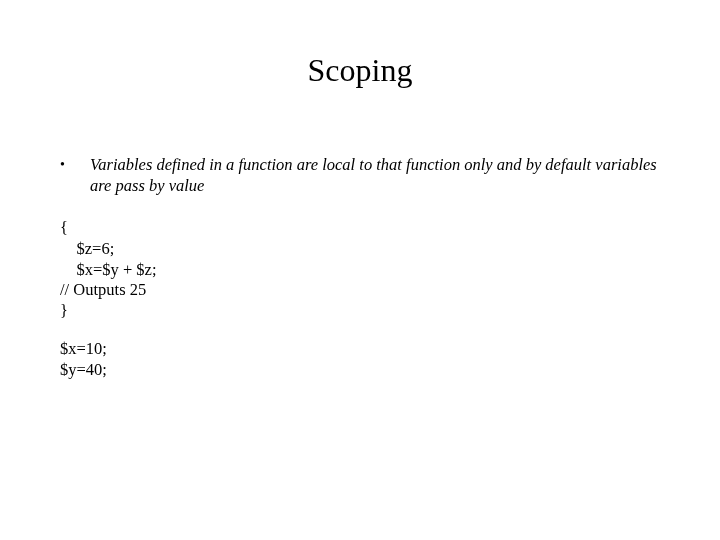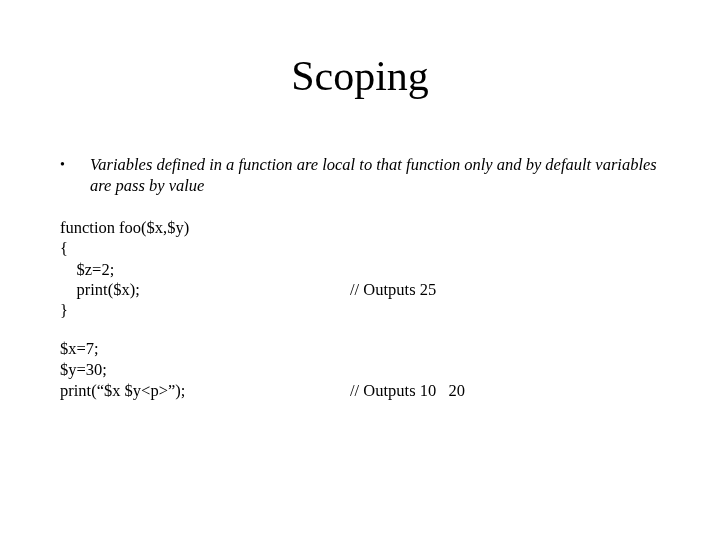--- a/index.html
+++ b/index.html
@@ -16,21 +16,21 @@
     width: 720px;
     height: 540px;
     box-sizing: border-box;
   }
   .title {
     position: absolute;
     top: 52px;
     left: 0;
     width: 720px;
     text-align: center;
-    font-size: 42px;
+    font-size: 32px;
     font-weight: 400;
   }
   .body {
     position: absolute;
     top: 155px;
     left: 60px;
     width: 610px;
     font-size: 16.5px;
     line-height: 1.25;
   }
@@ -73,44 +73,39 @@
 
   <div class="body">
 
     <div class="bullet-row">
       <div class="bullet-dot">•</div>
       <div class="bullet-text">Variables defined in a function are local to that function only and by default variables are pass by value</div>
     </div>
 
     <div class="code-block">
       <div class="code-line">
-          <div class="code-left">function foo($x,$y)</div>
-        </div>
-      <div class="code-line">
           <div class="code-left">{</div>
         </div>
       <div class="code-line">
-          <div class="code-left">    $z=2;</div>
+          <div class="code-left">    $z=6;</div>
         </div>
       <div class="code-line">
-        <div class="code-left">    print($x);</div>
+          <div class="code-left">    $x=$y + $z;</div>
+        </div>
+      <div class="code-line">
         <div class="code-right">// Outputs 25</div>
       </div>
       <div class="code-line">
           <div class="code-left">}</div>
         </div>
     </div>
 
     <div class="code-block">
       <div class="code-line">
-          <div class="code-left">$x=7;</div>
+          <div class="code-left">$x=10;</div>
         </div>
       <div class="code-line">
-          <div class="code-left">$y=30;</div>
+          <div class="code-left">$y=40;</div>
         </div>
-      <div class="code-line">
-        <div class="code-left">print(“$x $y&lt;p&gt;”);</div>
-        <div class="code-right">// Outputs 10   20</div>
-      </div>
     </div>
 
   </div>
 </div>
 
 </body></html>

